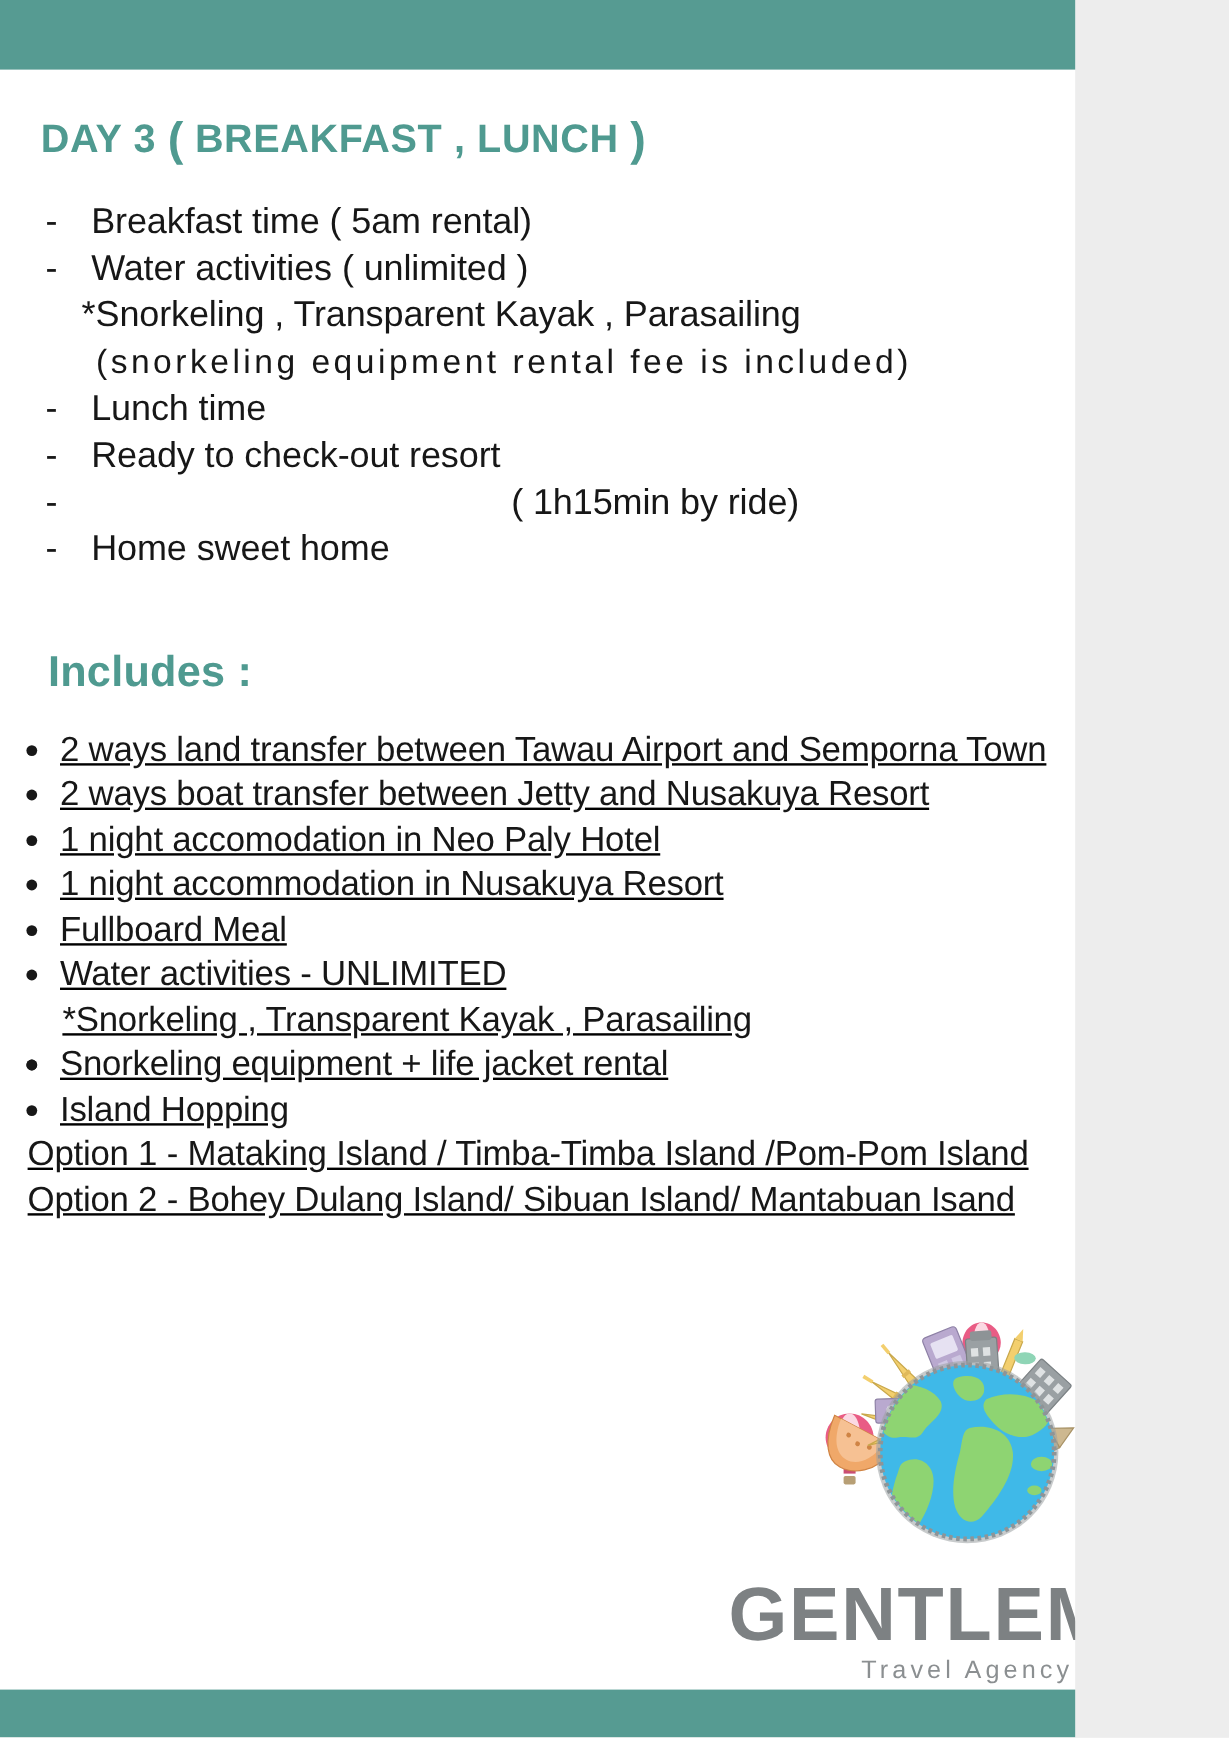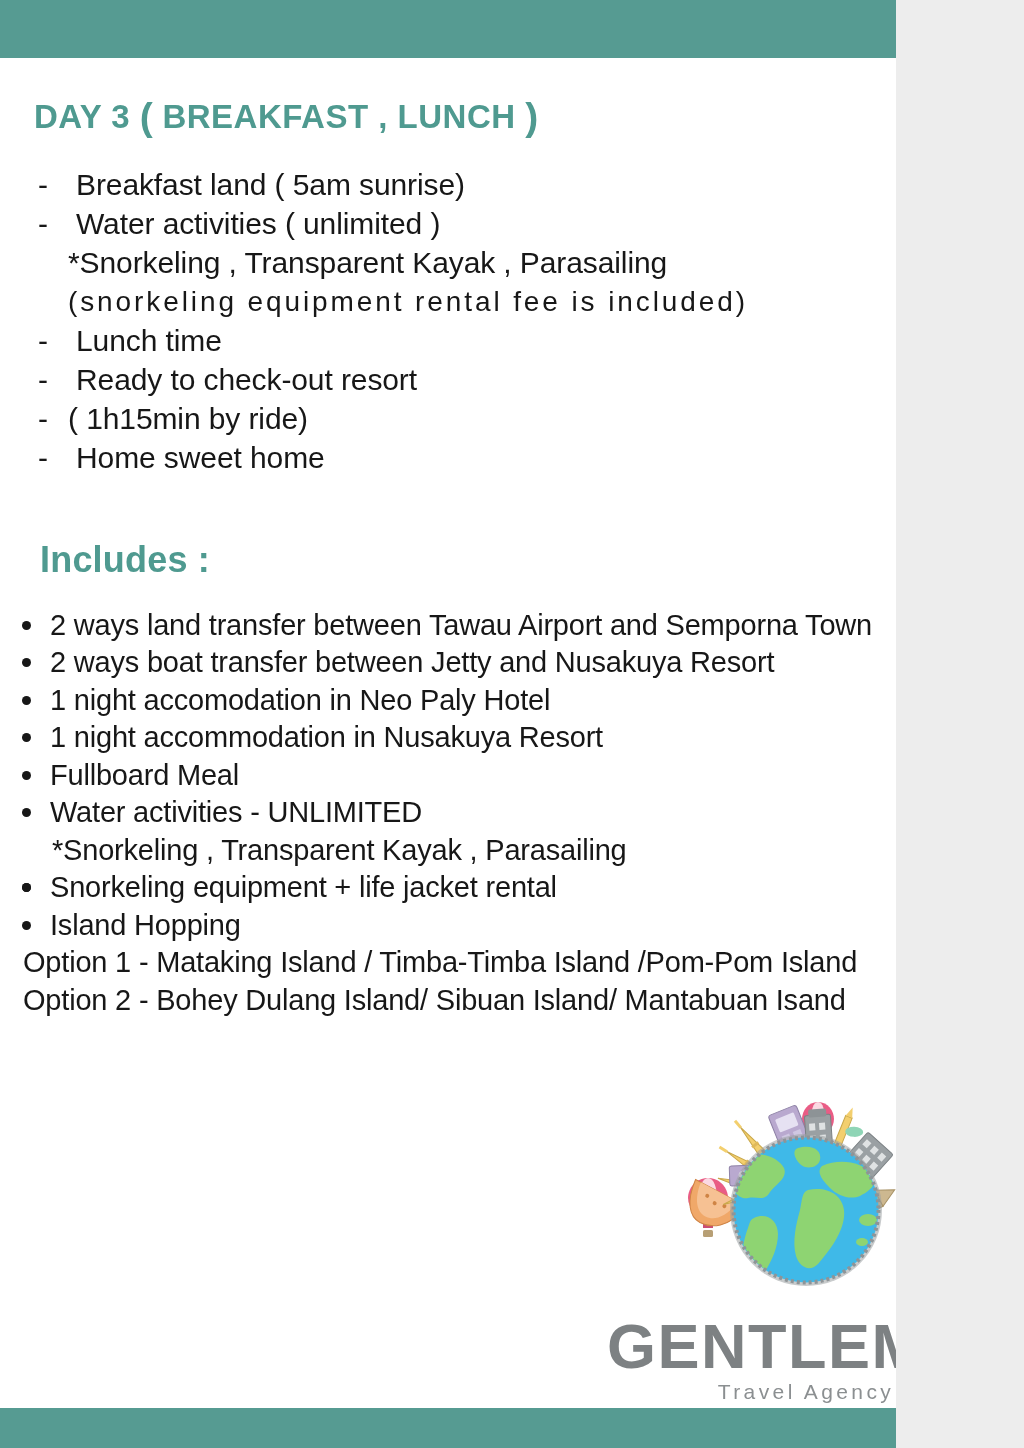--- a/index.html
+++ b/index.html
@@ -95,20 +95,21 @@
     font-size: 36px;
     font-weight: bold;
     letter-spacing: 0.2px;
   }
 
   
   ul.bullet-list {
     list-style: none;
     margin: 26px 0 0 0;
     padding: 0;
+    text-decoration: underline;
   }
   ul.bullet-list > li {
     position: relative;
     font-size: 29px;
     color: #171717;
     line-height: 37.5px;
     padding-left: 50px;
     letter-spacing: -0.2px;
     white-space: nowrap;
   }
@@ -187,44 +188,44 @@
     <h1 class="day-title">
       <span>DAY 3</span>
       <span class="paren">(</span>
       <span>BREAKFAST , LUNCH</span>
       <span class="paren">)</span>
     </h1>
 
     <ul class="dash-list">
       <li>
         <span class="dash">-</span>
-        <span>Breakfast land ( 5am sunrise)</span>
+        <span>Breakfast time ( 5am rental)</span>
       </li>
       <li>
         <span class="dash">-</span>
         <span>Water activities ( unlimited )</span>
       </li>
       <li class="bare" style="padding-left:0;list-style:none;">
         <div class="subline tight">*Snorkeling , Transparent Kayak , Parasailing</div>
       </li>
-      <li class="bare" style="padding-left:0;list-style:none;">
+      <li class="bare" style="padding-left:12px;list-style:none;">
         <div class="subline spaced">(snorkeling equipment rental fee is included)</div>
       </li>
       <li>
         <span class="dash">-</span>
         <span>Lunch time</span>
       </li>
       <li>
         <span class="dash">-</span>
         <span>Ready to check-out resort</span>
       </li>
       <li>
         <span class="dash">-</span>
       </li>
-      <li class="bare" style="padding-left:0;list-style:none;">
+      <li class="bare" style="padding-left:0;list-style:none;text-align:center;">
         <div class="subline tight">( 1h15min by ride)</div>
       </li>
       <li>
         <span class="dash">-</span>
         <span>Home sweet home</span>
       </li>
     </ul>
 
     <h2 class="includes-title">Includes  :</h2>
 

